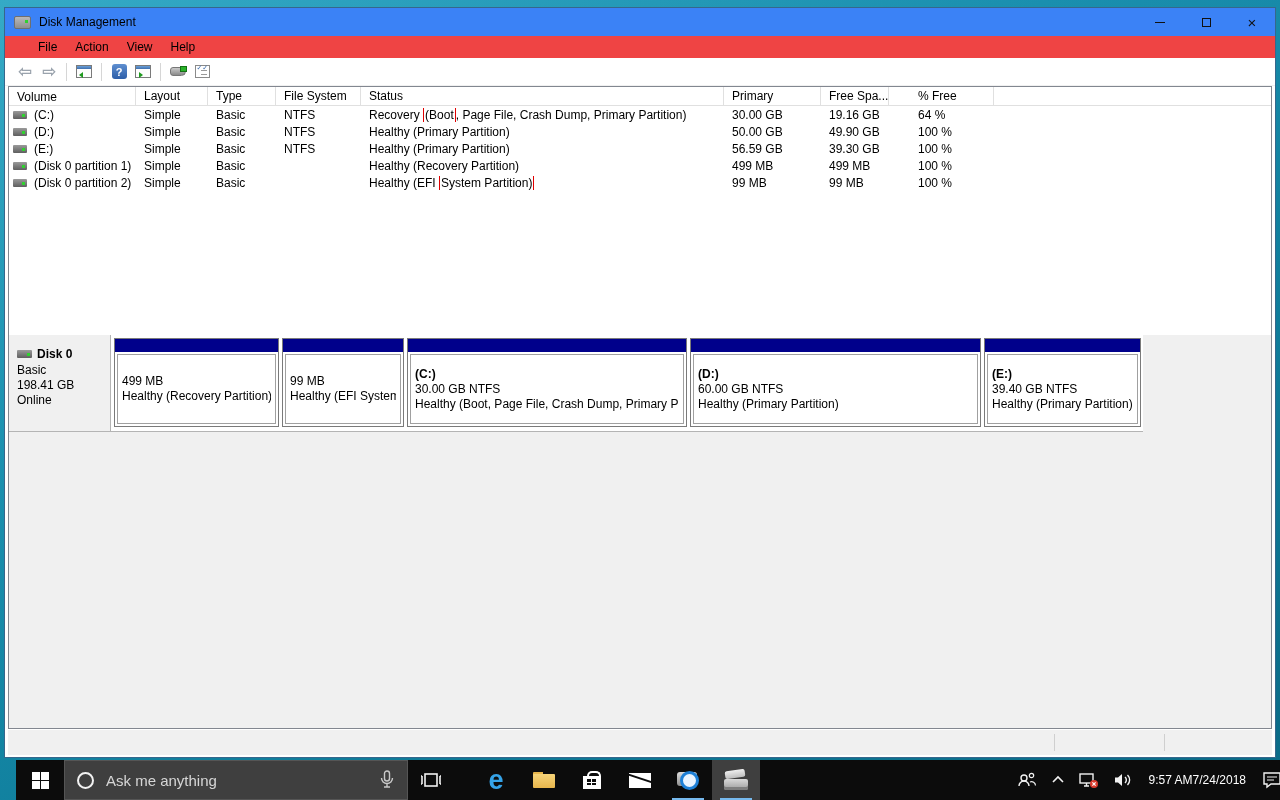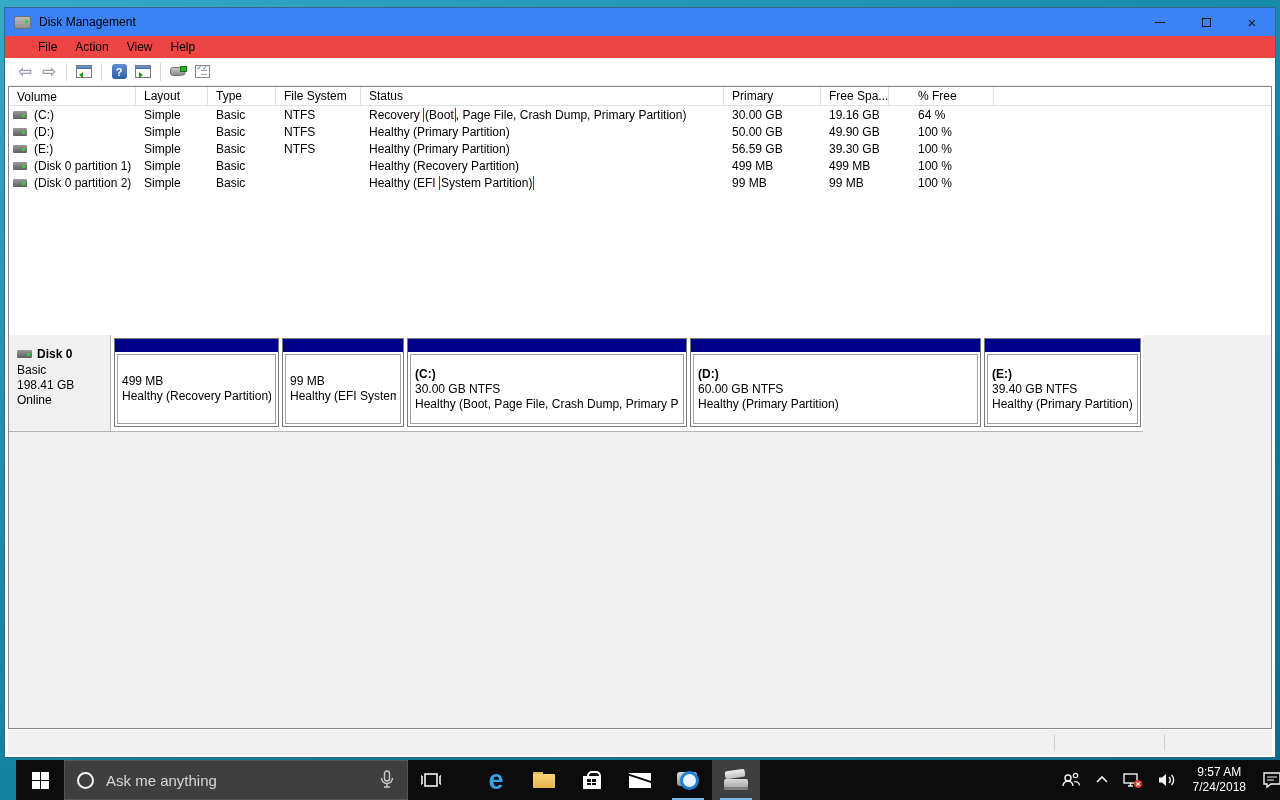--- a/index.html
+++ b/index.html
@@ -120,21 +120,21 @@
   .disktoolicon { width:22px; height:20px; position:relative; }
   .disktoolicon::before { content:""; position:absolute; left:0; top:2px; width:20px; height:14px; background:linear-gradient(#dcdcdc,#8f8f8f); border-radius:3px; }
   .disktoolicon::after { content:""; position:absolute; right:0; bottom:0; width:13px; height:13px; border-radius:50%;
     border:3px solid #1d7fd6; background:#eaf4ff; }
   .diskmgmticon { width:24px; height:20px; position:relative; }
   .diskmgmticon::before { content:""; position:absolute; left:1px; top:0; width:20px; height:8px; background:linear-gradient(#efefef,#bdbdbd); border-radius:2px; transform:rotate(-8deg); }
   .diskmgmticon::after { content:""; position:absolute; left:0; bottom:0; width:24px; height:11px; background:linear-gradient(#d9d9d9,#9c9c9c); border-radius:2px; box-shadow:inset 0 -3px 0 #7e7e7e; }
 
   .tray { margin-left:auto; display:flex; align-items:stretch; }
   .trayitem { display:flex; align-items:center; justify-content:center; padding:0 7px; }
-  .clock { flex-direction:column; justify-content:center; color:#fff; font-size:12px; line-height:15px; text-align:center; padding:0 9px; }
+  .clock { justify-content:center; color:#fff; font-size:12px; line-height:15px; text-align:center; padding:0 9px; }
   .badge { position:absolute; right:-6px; bottom:-4px; width:15px; height:15px; border-radius:50%;
     background:#1b1b1b; border:1px solid #fff; color:#fff; font-size:10px; display:flex; align-items:center; justify-content:center; }
 </style>
 </head>
 <body>
 
 <div class="window">
 
   <div class="titlebar">
     <span class="ticon"></span>

